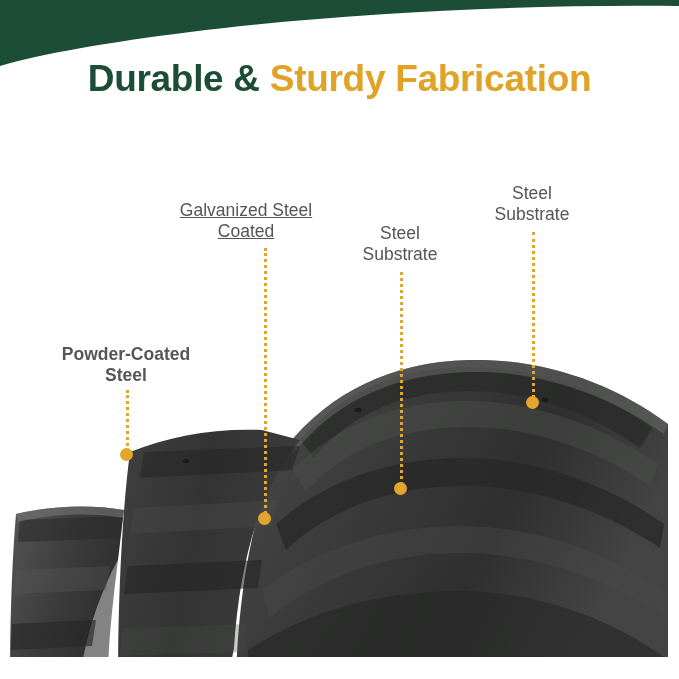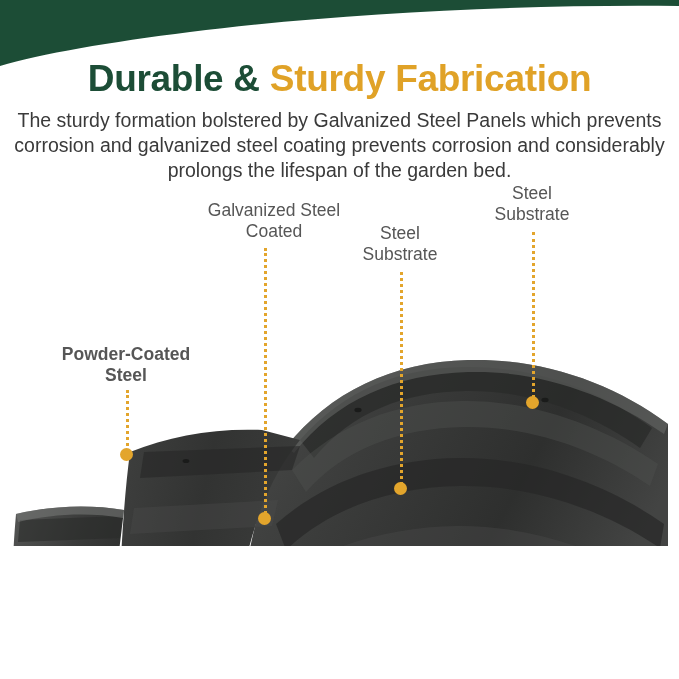--- a/index.html
+++ b/index.html
@@ -9,21 +9,21 @@
   body {
     width: 679px;
     height: 679px;
     font-family: "Liberation Sans", sans-serif;
     background: #ffffff;
     overflow: hidden;
   }
   .canvas {
     position: relative;
     width: 679px;
-    height: 546px;
+    height: 657px;
     background: #ffffff;
     overflow: hidden;
   }
 
   
   .swoosh-wrap {
     position: absolute;
     top: 0;
     left: 0;
     width: 679px;
@@ -60,21 +60,21 @@
   
   .callout {
     position: absolute;
     color: #565656;
     font-size: 17.5px;
     line-height: 21px;
     text-align: center;
     white-space: pre-line;
   }
   .c-powder { left: 28px;  top: 344px; width: 196px; font-weight: bold; }
-  .c-galv   { left: 184px; top: 200px; width: 180px; }
+  .c-galv   { left: 156px; top: 200px; width: 180px; text-decoration: underline; }
   .c-steel1 { left: 330px; top: 223px; width: 140px; }
   .c-steel2 { left: 462px; top: 183px; width: 140px; }
 
   
   .leader {
     position: absolute;
     border-left: 3px dotted #e3a52c;
   }
   .dot {
     position: absolute;
@@ -101,21 +101,20 @@
       <path d="M0,0 L679,0 L679,6 C520,4 330,14 190,32 C110,42 40,54 0,66 Z" fill="#1c4d36"></path>
       <path d="M0,70 C60,56 140,42 240,32 C380,18 540,12 679,12 L679,20 C540,20 390,26 250,40 C150,50 70,62 16,70 Z" fill="#ffffff"></path>
       <path d="M0,70 C60,58 150,44 250,34 C390,20 540,16 679,16 L679,26 C545,26 395,32 258,46 C158,56 78,66 30,70 Z" fill="#1c4d36" opacity="0"></path>
     </svg>
   </div>
 
   <div class="headline">
     <span class="part-a">Durable &amp; </span><span class="part-b">Sturdy Fabrication</span>
   </div>
 
-  <div class="subhead">The sturdy formation bolstered by Galvanized Steel Panels which prevents corrosion and galvanized steel coating prevents corrosion and considerably prolongs the lifespan of the garden bed.</div>
 
   <svg class="svg-layer" viewBox="0 0 679 679">
     <defs>
       <linearGradient id="gradBig" x1="0" y1="0" x2="1" y2="0.4">
         <stop offset="0%" stop-color="#4a4b4a"></stop>
         <stop offset="35%" stop-color="#3b3c3b"></stop>
         <stop offset="70%" stop-color="#2e2f2e"></stop>
         <stop offset="100%" stop-color="#434443"></stop>
       </linearGradient>
       <linearGradient id="gradMid" x1="0" y1="0" x2="1" y2="0.3">

